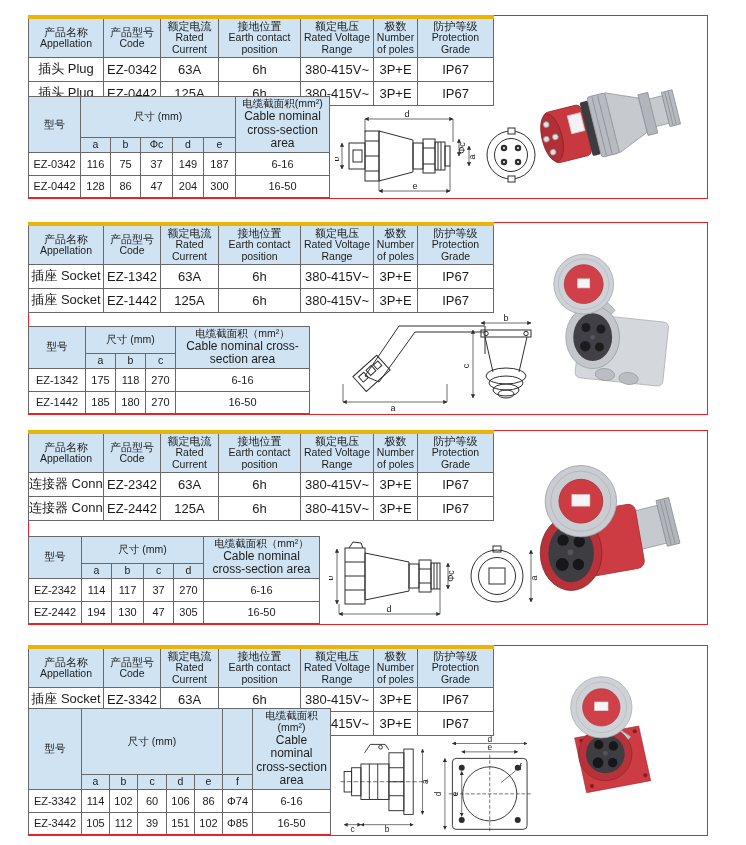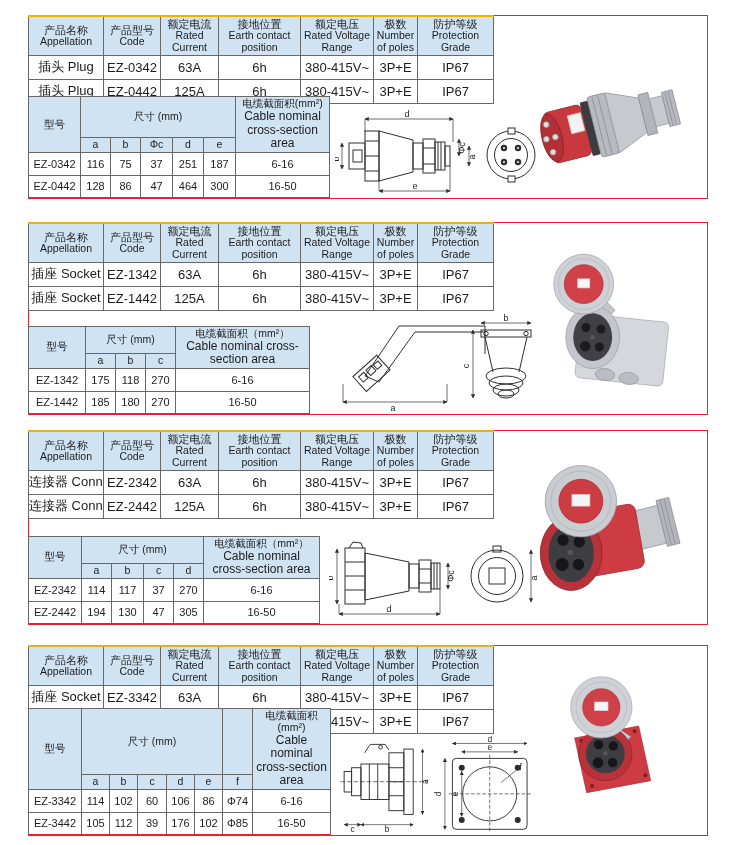--- a/index.html
+++ b/index.html
@@ -7,21 +7,21 @@
   body{width:746px;height:845px;font-family:"Liberation Sans","DejaVu Sans",sans-serif;color:#1c1c1c}
   .page{position:relative;width:746px;height:845px;overflow:hidden;background:#fff}
   .section{position:absolute;left:28px;width:680px;border:1px solid #e8212b;background:#fff}
   .s1{top:15px;height:184px}
   .s2{top:222px;height:193px}
   .s3{top:430px;height:195px}
   .s4{top:645px;height:191px}
 
   table{border-collapse:collapse;table-layout:fixed;background:#fff}
   th,td{border:1px solid #686868;text-align:center;vertical-align:middle;overflow:hidden}
-  .spec{position:absolute;top:-1px;left:-1px;width:452px;border-top:2px solid #eab308}
+  .spec{position:absolute;top:-1px;left:-1px;width:452px;border-top:4px solid #eab308}
   .spec th{background:#cfe3f3;height:37px;font-weight:normal;padding:1px 0;line-height:1.12}
   .spec th .zh{font-size:11px}
   .spec th .en{font-size:10.5px}
   .spec td{height:24px;font-size:13px;white-space:nowrap}
   .dims{position:absolute;bottom:-1px;left:-1px;border-bottom:2px solid #e8212b}
   .dims th{background:#cfe3f3;font-weight:normal;font-size:10.5px;padding:1px 2px;line-height:1.12}
   .dims thead tr:last-child th{height:15px}
   .dims td{height:23px;font-size:11px}
   .zh2{font-size:10.5px}
   .en2{font-size:12px}
@@ -139,30 +139,30 @@
             <th>d</th>
             <th>e</th>
           </tr>
         </thead>
         <tbody>
           <tr>
             <td>EZ-0342</td>
             <td>116</td>
             <td>75</td>
             <td>37</td>
-            <td>251</td>
+            <td>149</td>
             <td>187</td>
             <td>6-16</td>
           </tr>
           <tr>
             <td>EZ-0442</td>
             <td>128</td>
             <td>86</td>
             <td>47</td>
-            <td>464</td>
+            <td>204</td>
             <td>300</td>
             <td>16-50</td>
           </tr>
         </tbody>
       </table>
 
     <svg class="drawing" viewBox="0 0 212 88">
       <defs>
         <marker id="ar" viewBox="0 0 10 10" refX="9" refY="5" markerWidth="6" markerHeight="6" orient="auto-start-reverse">
           <path d="M0,0L10,5L0,10z" fill="#2e2e2e"></path>
@@ -660,21 +660,21 @@
             <td>106</td>
             <td>86</td>
             <td>Φ74</td>
             <td>6-16</td>
           </tr>
           <tr>
             <td>EZ-3442</td>
             <td>105</td>
             <td>112</td>
             <td>39</td>
-            <td>176</td>
+            <td>151</td>
             <td>102</td>
             <td>Φ85</td>
             <td>16-50</td>
           </tr>
         </tbody>
       </table>
 
     <svg class="drawing" viewBox="0 0 230 105">
 
       <polyline class="tech" points="30,18 36,9 52,9 56,15"></polyline>

